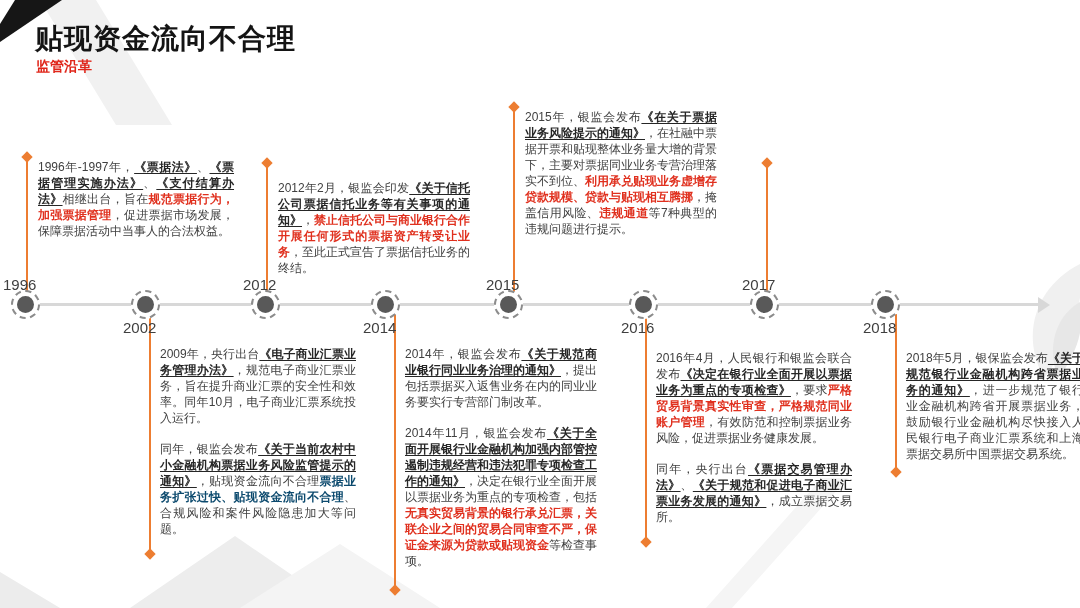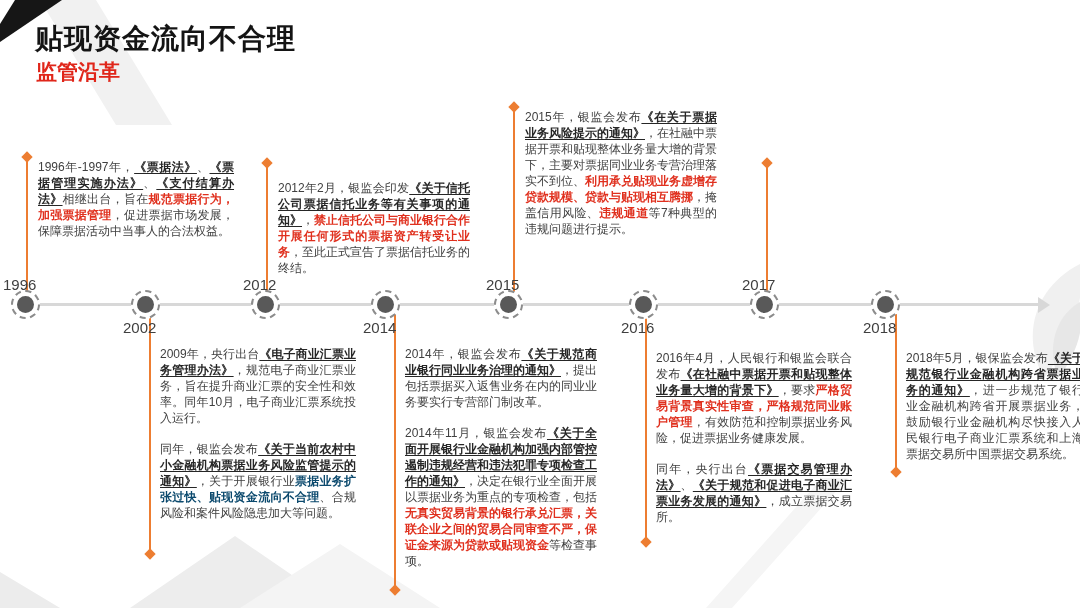--- a/index.html
+++ b/index.html
@@ -21,21 +21,21 @@
   .dec-mountain2{left:240px;bottom:0;width:200px;height:64px;
     clip-path:polygon(100px 0,200px 64px,0 64px);background:#f4f4f4;}
   .dec-band-br{left:690px;top:478px;width:170px;height:130px;
     clip-path:polygon(132px 0,158px 0,42px 130px,16px 130px);background:#f5f5f5;}
   .dec-leaves{left:998px;top:258px;width:82px;height:125px;}
   
   .title{position:absolute;left:35px;top:20px;z-index:2;margin:0;
     font-size:28px;font-weight:bold;color:#141414;letter-spacing:1px;}
   .subtitle{position:absolute;left:36px;top:58px;z-index:2;
     font-family:"Liberation Serif","DejaVu Serif",serif;
-    font-size:21px;font-weight:bold;}
+    font-size:14px;font-weight:bold;}
   
   .axis{position:absolute;left:20px;top:303px;width:1020px;height:3px;
     background:#d8d8d8;z-index:1;}
   .axis-arrow{position:absolute;left:1038px;top:297px;width:0;height:0;z-index:1;
     border-top:8px solid transparent;border-bottom:8px solid transparent;
     border-left:12px solid #d8d8d8;}
   .node{position:absolute;top:290px;width:29px;height:29px;z-index:2;
     border:2px dashed #8c8c8c;border-radius:50%;box-sizing:border-box;
     display:flex;align-items:center;justify-content:center;background:#fff;}
   .node .dot{width:17px;height:17px;border-radius:50%;background:#595959;}
@@ -142,27 +142,27 @@
       <p class="para"><span class="run-n">1996年-1997年，</span><span class="run-b">《票据法》</span><span class="run-n">、</span><span class="run-b">《票据管理实施办法》</span><span class="run-n">、</span><span class="run-b">《支付结算办法》</span><span class="run-n">相继出台，旨在</span><span class="run-r" style="color: rgb(224, 48, 30);">规范票据行为，加强票据管理</span><span class="run-n">，促进票据市场发展，保障票据活动中当事人的合法权益。</span></p>
     </div>
   <div class="entry" style="left:278px;top:180px;width:192px">
       <p class="para"><span class="run-n">2012年2月，银监会印发</span><span class="run-b">《关于信托公司票据信托业务等有关事项的通知》</span><span class="run-n">，</span><span class="run-r" style="color: rgb(224, 48, 30);">禁止信托公司与商业银行合作开展任何形式的票据资产转受让业务</span><span class="run-n">，至此正式宣告了票据信托业务的终结。</span></p>
     </div>
   <div class="entry" style="left:525px;top:109px;width:192px">
       <p class="para"><span class="run-n">2015年，银监会发布</span><span class="run-b">《在关于票据业务风险提示的通知》</span><span class="run-n">，在社融中票据开票和贴现整体业务量大增的背景下，主要对票据同业业务专营治理落实不到位、</span><span class="run-r" style="color: rgb(224, 48, 30);">利用承兑贴现业务虚增存贷款规模、贷款与贴现相互腾挪</span><span class="run-n">，掩盖信用风险、</span><span class="run-r" style="color: rgb(224, 48, 30);">违规通道</span><span class="run-n">等7种典型的违规问题进行提示。</span></p>
     </div>
   <div class="entry" style="left:160px;top:346px;width:196px">
       <p class="para"><span class="run-n">2009年，央行出台</span><span class="run-b">《电子商业汇票业务管理办法》</span><span class="run-n">，规范电子商业汇票业务，旨在提升商业汇票的安全性和效率。同年10月，电子商业汇票系统投入运行。</span></p>
-      <p class="para"><span class="run-n">同年，银监会发布</span><span class="run-b">《关于当前农村中小金融机构票据业务风险监管提示的通知》</span><span class="run-n">，关于开展银行业</span><span class="run-r" style="color: #0c4a6e;">票据业务扩张过快、贴现资金流向不合理</span><span class="run-n">、合规风险和案件风险隐患加大等问题。</span></p>
+      <p class="para"><span class="run-n">同年，银监会发布</span><span class="run-b">《关于当前农村中小金融机构票据业务风险监管提示的通知》</span><span class="run-n">，贴现资金流向不合理</span><span class="run-r" style="color: #0c4a6e;">票据业务扩张过快、贴现资金流向不合理</span><span class="run-n">、合规风险和案件风险隐患加大等问题。</span></p>
     </div>
   <div class="entry" style="left:405px;top:346px;width:192px">
       <p class="para"><span class="run-n">2014年，银监会发布</span><span class="run-b">《关于规范商业银行同业业务治理的通知》</span><span class="run-n">，提出包括票据买入返售业务在内的同业业务要实行专营部门制改革。</span></p>
       <p class="para"><span class="run-n">2014年11月，银监会发布</span><span class="run-b">《关于全面开展银行业金融机构加强内部管控遏制违规经营和违法犯罪专项检查工作的通知》</span><span class="run-n">，决定在银行业全面开展以票据业务为重点的专项检查，包括</span><span class="run-r" style="color: rgb(224, 48, 30);">无真实贸易背景的银行承兑汇票，关联企业之间的贸易合同审查不严，保证金来源为贷款或贴现资金</span><span class="run-n">等检查事项。</span></p>
     </div>
   <div class="entry" style="left:656px;top:350px;width:196px">
-      <p class="para"><span class="run-n">2016年4月，人民银行和银监会联合发布</span><span class="run-b">《在社融中票据开票和贴现整体业务量大增的背景下》</span><span class="run-n">，要求</span><span class="run-r" style="color: rgb(224, 48, 30);">严格贸易背景真实性审查，严格规范同业账户管理</span><span class="run-n">，有效防范和控制票据业务风险，促进票据业务健康发展。</span></p>
+      <p class="para"><span class="run-n">2016年4月，人民银行和银监会联合发布</span><span class="run-b">《决定在银行业全面开展以票据业务为重点的专项检查》</span><span class="run-n">，要求</span><span class="run-r" style="color: rgb(224, 48, 30);">严格贸易背景真实性审查，严格规范同业账户管理</span><span class="run-n">，有效防范和控制票据业务风险，促进票据业务健康发展。</span></p>
       <p class="para"><span class="run-n">同年，央行出台</span><span class="run-b">《票据交易管理办法》</span><span class="run-n">、</span><span class="run-b">《关于规范和促进电子商业汇票业务发展的通知》</span><span class="run-n">，成立票据交易所。</span></p>
     </div>
   <div class="entry" style="left:906px;top:350px;width:178px">
       <p class="para"><span class="run-n">2018年5月，银保监会发布</span><span class="run-b">《关于规范银行业金融机构跨省票据业务的通知》</span><span class="run-n">，进一步规范了银行业金融机构跨省开展票据业务，鼓励银行业金融机构尽快接入人民银行电子商业汇票系统和上海票据交易所中国票据交易系统。</span></p>
     </div>
 
 </div>
 
 </body></html>

